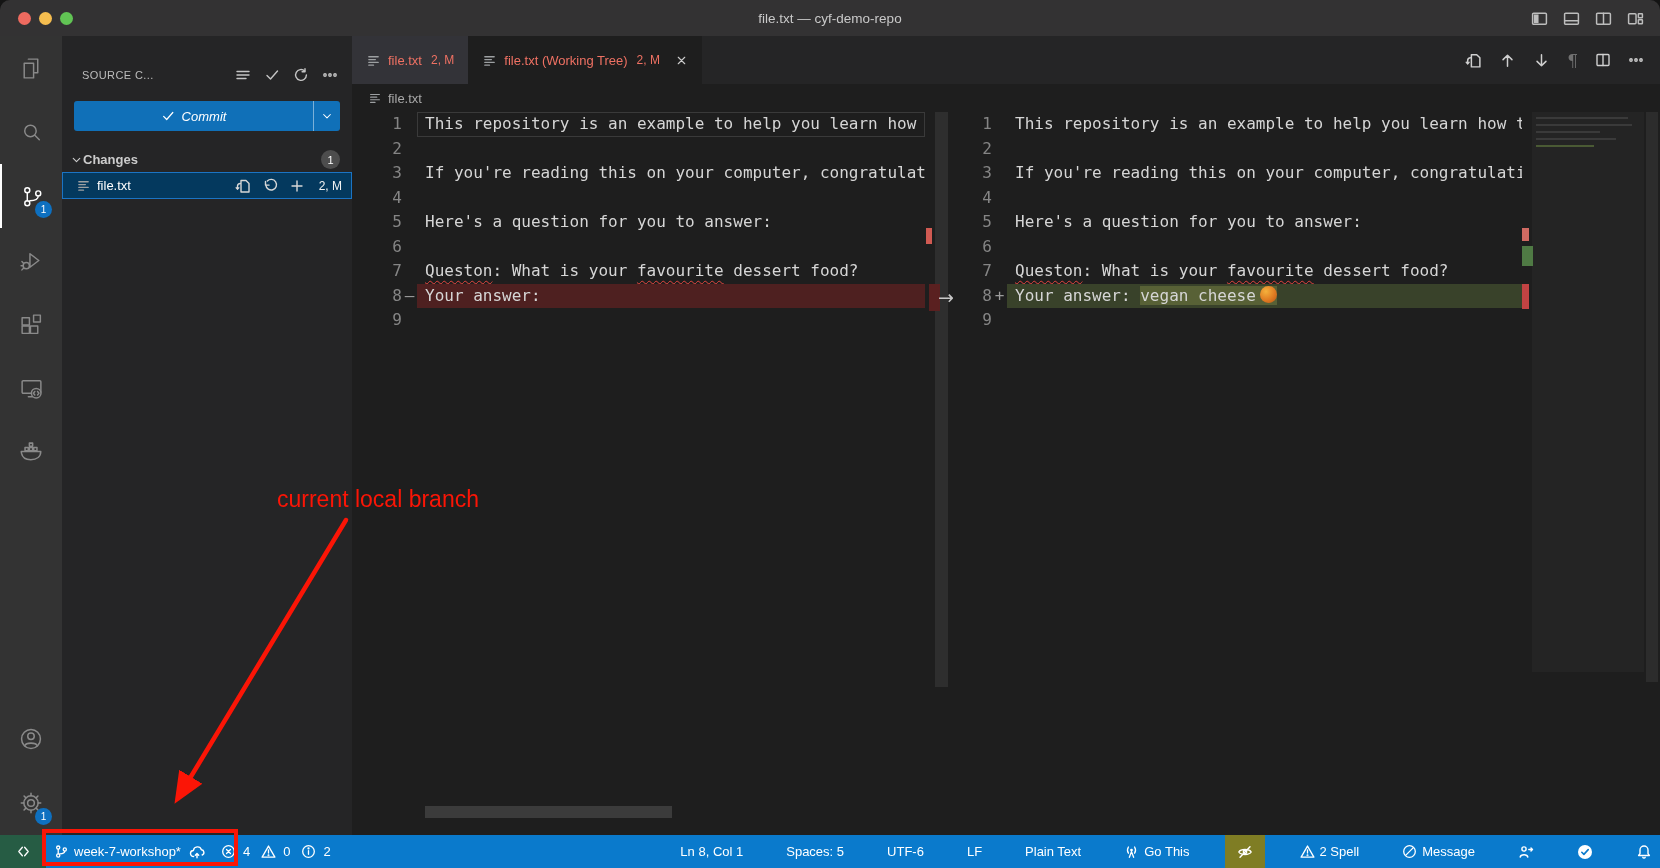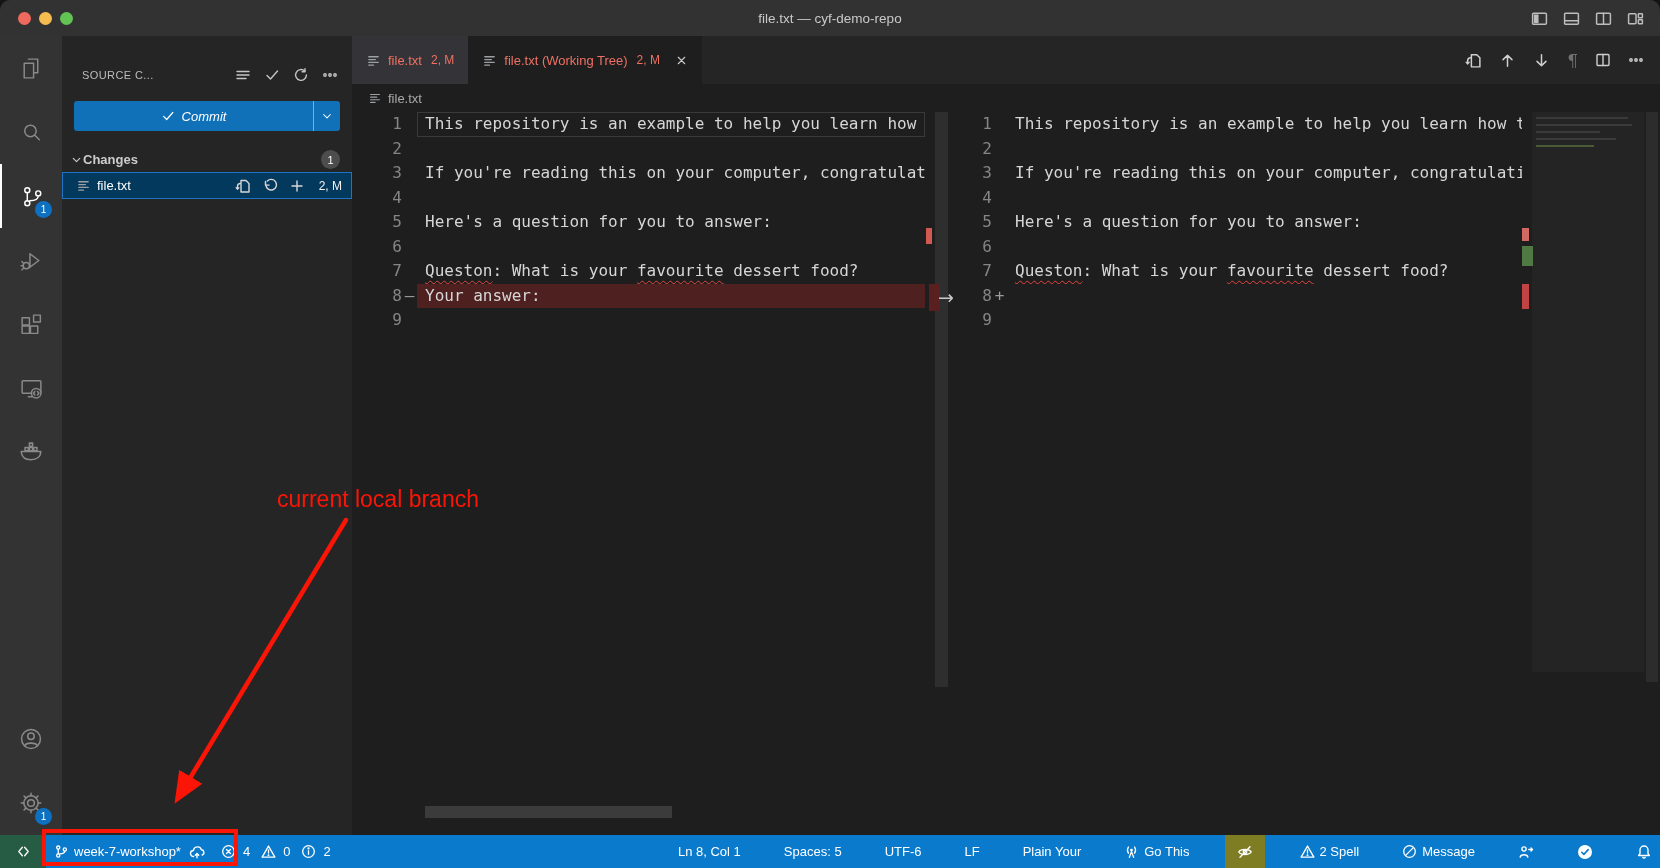--- a/index.html
+++ b/index.html
@@ -402,21 +402,21 @@
         </div>
 
         <div class="pane right">
           <div class="crow"><span class="num">1</span><span class="sign"></span><span class="code">This repository is an example to help you learn how to</span></div>
           <div class="crow"><span class="num">2</span><span class="sign"></span><span class="code"></span></div>
           <div class="crow"><span class="num">3</span><span class="sign"></span><span class="code">If you're reading this on your computer, congratulations</span></div>
           <div class="crow"><span class="num">4</span><span class="sign"></span><span class="code"></span></div>
           <div class="crow"><span class="num">5</span><span class="sign"></span><span class="code">Here's a question for you to answer:</span></div>
           <div class="crow"><span class="num">6</span><span class="sign"></span><span class="code"></span></div>
           <div class="crow"><span class="num">7</span><span class="sign"></span><span class="code"><span class="sq">Queston</span><span>: What is your </span><span class="sq">favourite</span><span> dessert food?</span></span></div>
-          <div class="crow added"><span class="num">8</span><span class="sign">+</span></div>
+          <div class="crow added"><span class="num">8</span><span class="sign">+</span><span class="code"><span>Your answer: </span><span class="ins"><span>vegan cheese</span><span class="emoji"></span></span></span></div>
           <div class="crow"><span class="num">9</span><span class="sign"></span><span class="code"></span></div>
           <div class="minimap">
             <div class="mslider"></div>
             <div class="vslider"></div>
             <div class="mline" style="top:5px;width:92px"></div>
             <div class="mline" style="top:12px;width:96px"></div>
             <div class="mline" style="top:19px;width:64px"></div>
             <div class="mline" style="top:26px;width:80px"></div>
             <div class="mline" style="top:33px;width:58px;background:#4a5a34"></div>
             <div class="mark" style="left:0;top:116px;width:7px;height:13px;background:#d06a62"></div>
@@ -477,21 +477,21 @@
       <div class="sb-item">
           <span>Spaces: 5</span>
         </div>
       <div class="sb-item">
           <span>UTF-6</span>
         </div>
       <div class="sb-item">
           <span>LF</span>
         </div>
       <div class="sb-item">
-          <span>Plain Your</span>
+          <span>Plain Text</span>
         </div>
       <div class="sb-item">
         <svg width="15" height="15" viewBox="0 0 16 16" stroke-width="1.2">
             <circle cx="8" cy="6.5" r="1.5" fill="currentColor" stroke="none"></circle>
             <path d="M4.7 3.2a6.3 6.3 0 0 0 0 6.6M11.3 3.2a6.3 6.3 0 0 1 0 6.6"></path>
             <path d="M8 8.2l-2.3 6M8 8.2l2.3 6"></path>
           </svg>
         <span>Go This</span>
       </div>
       <div class="sb-item sb-olive">

